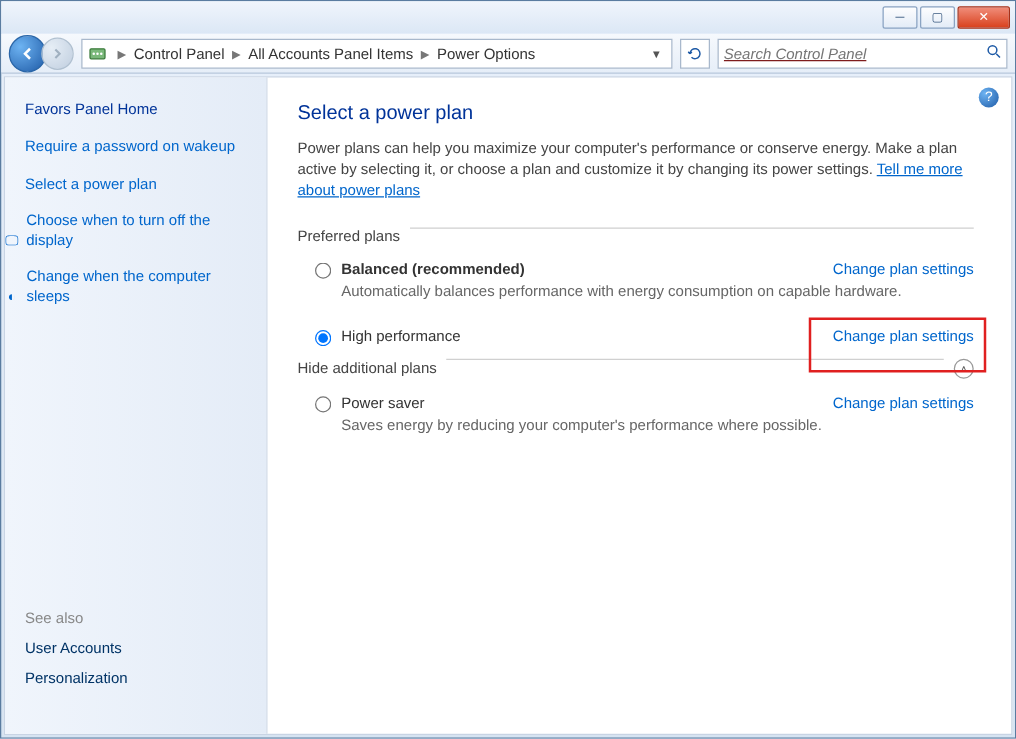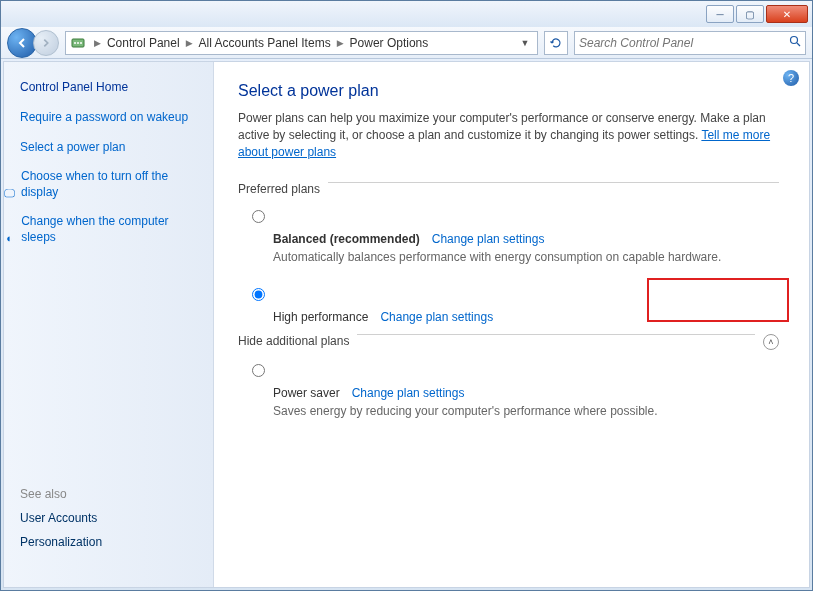--- a/index.html
+++ b/index.html
@@ -107,20 +107,21 @@
   padding: 0 4px;
 }
 .searchbox input {
   flex: 1;
   border: none;
   outline: none;
   font-size: 12px;
   font-style: italic;
   color: #7f1d1d;
   background: transparent;
+  text-decoration: underline;
 }
 .search-icon { color:#1e5aa6; font-size:12px; }
 .content {
   flex: 1;
   display: flex;
   background: #fff;
   border: 1px solid #c8d4e4;
   margin: 2px;
   position: relative;
 }
@@ -198,21 +199,21 @@
   align-items: flex-start;
   margin-bottom: 6px;
   padding-left: 14px;
 }
 .plan input[type=radio] { margin-top:2px; margin-right:8px; }
 .plan-body { flex:1; }
 .plan-name { font-size:12px; color:#333; }
 .plan-name.bold { font-weight:bold; }
 .plan-desc { font-size:12px; color:#666; margin-top:4px; margin-bottom:16px; }
 .plan-link { color:#0066cc; font-size:12px; cursor:pointer; white-space:nowrap; margin-left:12px; }
-.plan-row { display:flex; align-items:flex-start;margin-top:24px; }
+.plan-row { display:flex; justify-content:space-between; align-items:flex-start; }
 .highlight-box {
   position: absolute;
   border: 2px solid #e02020;
   pointer-events: none;
 }
 </style>
 </head>
 <body>
 
 <div class="window">
@@ -263,21 +264,21 @@
             <circle cx="5" cy="5" r="3.5" stroke="#1e5aa6" stroke-width="1.2" fill="none"></circle>
             <line x1="8" y1="8" x2="11" y2="11" stroke="#1e5aa6" stroke-width="1.2"></line>
           </svg>
       </span>
     </div>
   </div>
 
   <div class="content">
 
     <div class="sidebar">
-      <div class="sidebar-home">Control Panel Home</div>
+      <div class="sidebar-home">Favors Panel Home</div>
 
       <div class="sidebar-link">
         <span>Require a password on wakeup</span>
       </div>
       <div class="sidebar-link">
         <span>Select a power plan</span>
       </div>
       <div class="sidebar-link">
         <span class="sic">🖵</span>
         <span>Choose when to turn off the display</span>

